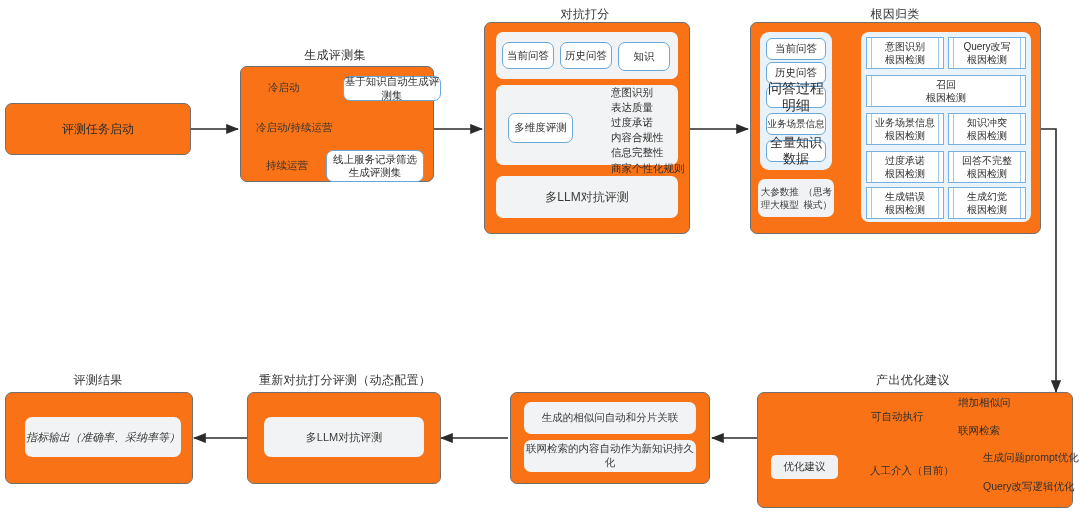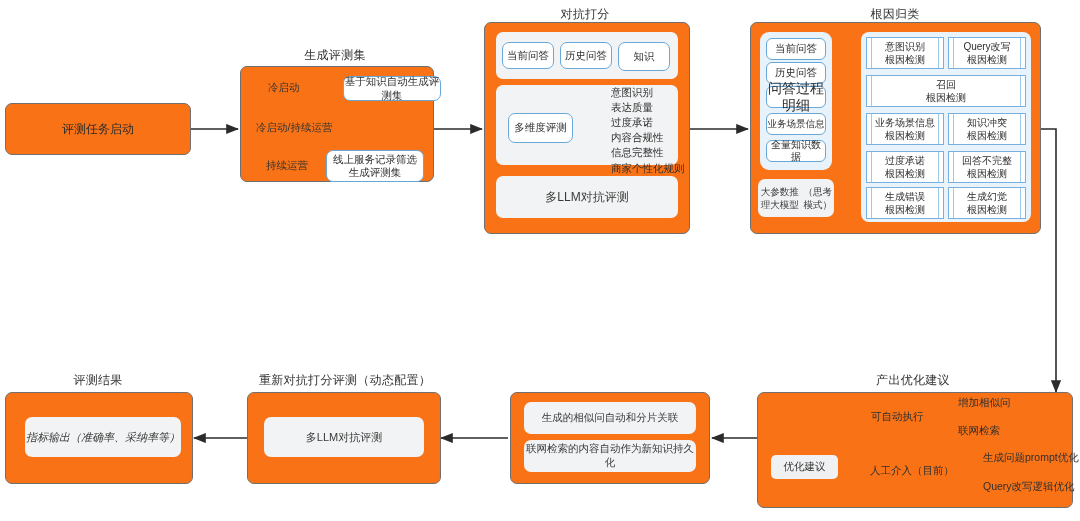--- a/index.html
+++ b/index.html
@@ -181,21 +181,21 @@
   </div>
   <div class="chip tight" style="left:766px;top:62px;width:60px;height:22px;">
     <span>历史问答</span>
   </div>
   <div class="chip tight" style="left:766px;top:86px;width:60px;height:22px;font-size:14px;">
     <span>问答过程明细</span>
   </div>
   <div class="chip tight" style="left:766px;top:113px;width:60px;height:22px;font-size:9.5px;">
     <span>业务场景信息</span>
   </div>
-  <div class="chip tight" style="left:766px;top:140px;width:60px;height:22px;font-size:10px;">
+  <div class="chip tight" style="left:766px;top:140px;width:60px;height:22px;font-size:13px;">
     <span>全量知识数据</span>
   </div>
 
   <div class="grey grey-flat" style="left:758px;top:179px;width:76px;height:38px;flex-direction:row;font-size:9.5px;line-height:1.4;">
     <span>大参数推理大模型</span>
     <span>（思考模式）</span>
   </div>
 
   <div class="bluewrap2" style="left:861px;top:32px;width:170px;height:190px;"></div>
 

